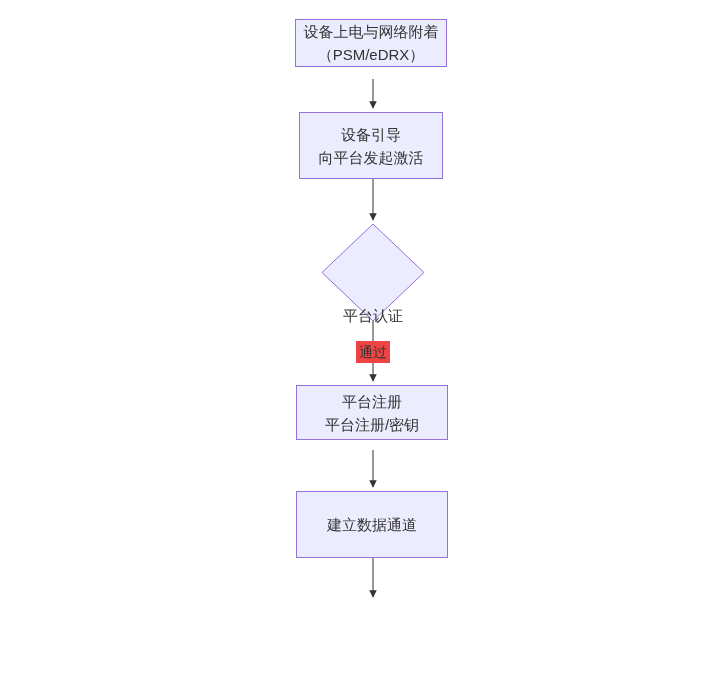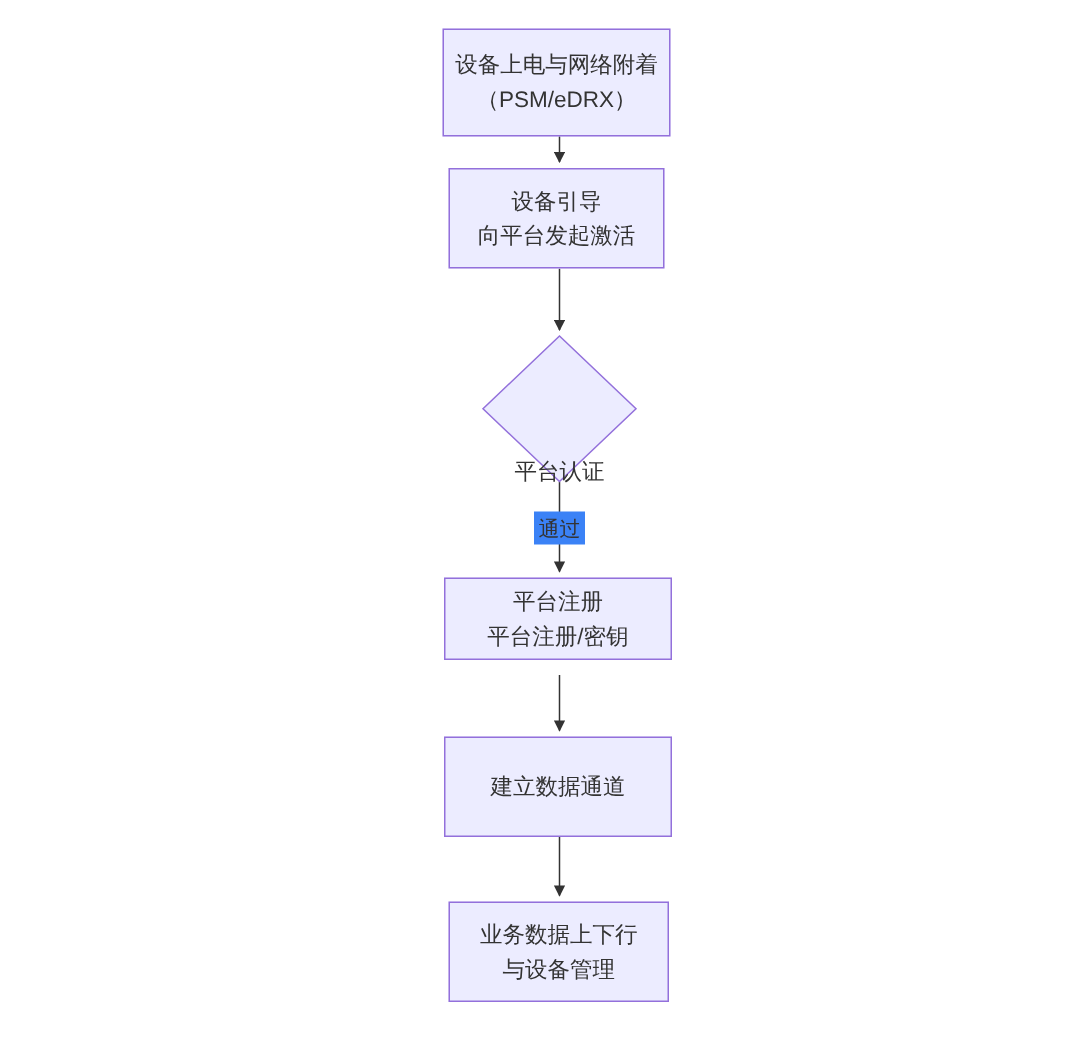--- a/index.html
+++ b/index.html
@@ -44,21 +44,21 @@
     position: absolute;
     color: #333333;
     font-size: 15px;
     line-height: 23px;
     transform: translate(-50%, -50%);
     white-space: nowrap;
     text-align: center;
   }
   .edge-label {
     position: absolute;
-    background: #3b82f6;
+    background: #ef4444;
     color: #333333;
     font-size: 14px;
     line-height: 18px;
     padding: 2px 3px;
     transform: translateX(-50%);
     white-space: nowrap;
   }
 </style>
 </head>
 <body>
@@ -74,21 +74,21 @@
 
     <line x1="373" y1="79" x2="373" y2="108" stroke="#333333" stroke-width="1" marker-end="url(#arrowhead)"></line>
     <line x1="373" y1="179" x2="373" y2="220" stroke="#333333" stroke-width="1" marker-end="url(#arrowhead)"></line>
     <line x1="373" y1="321" x2="373" y2="381" stroke="#333333" stroke-width="1" marker-end="url(#arrowhead)"></line>
     <line x1="373" y1="450" x2="373" y2="487" stroke="#333333" stroke-width="1" marker-end="url(#arrowhead)"></line>
     <line x1="373" y1="558" x2="373" y2="597" stroke="#333333" stroke-width="1" marker-end="url(#arrowhead)"></line>
 
     <polygon points="373,224 424,272.5 373,321 322,272.5" fill="#ECECFF" stroke="#9370DB" stroke-width="1"></polygon>
   </svg>
 
-  <div class="node-rect" style="left:295px; top:19px; width:152px; height:72px;">
+  <div class="node-rect" style="left:295px; top:19px; width:152px; height:48px;">
     <span class="node-line">设备上电与网络附着</span>
     <span class="node-line">（PSM/eDRX）</span>
   </div>
 
   <div class="node-rect" style="left:299px; top:112px; width:144px; height:67px;">
     <span class="node-line">设备引导</span>
     <span class="node-line">向平台发起激活</span>
   </div>
 
   <div class="diamond-label" style="left:373px; top:272px;margin-top:43px;">平台认证</div>
@@ -97,18 +97,14 @@
 
   <div class="node-rect" style="left:296px; top:385px; width:152px; height:55px;">
     <span class="node-line">平台注册</span>
     <span class="node-line">平台注册/密钥</span>
   </div>
 
   <div class="node-rect" style="left:296px; top:491px; width:152px; height:67px;">
     <span class="node-line">建立数据通道</span>
   </div>
 
-  <div class="node-rect" style="left:299px; top:601px; width:147px; height:67px;">
-    <span class="node-line">业务数据上下行</span>
-    <span class="node-line">与设备管理</span>
-  </div>
 
 </div>
 
 </body></html>

